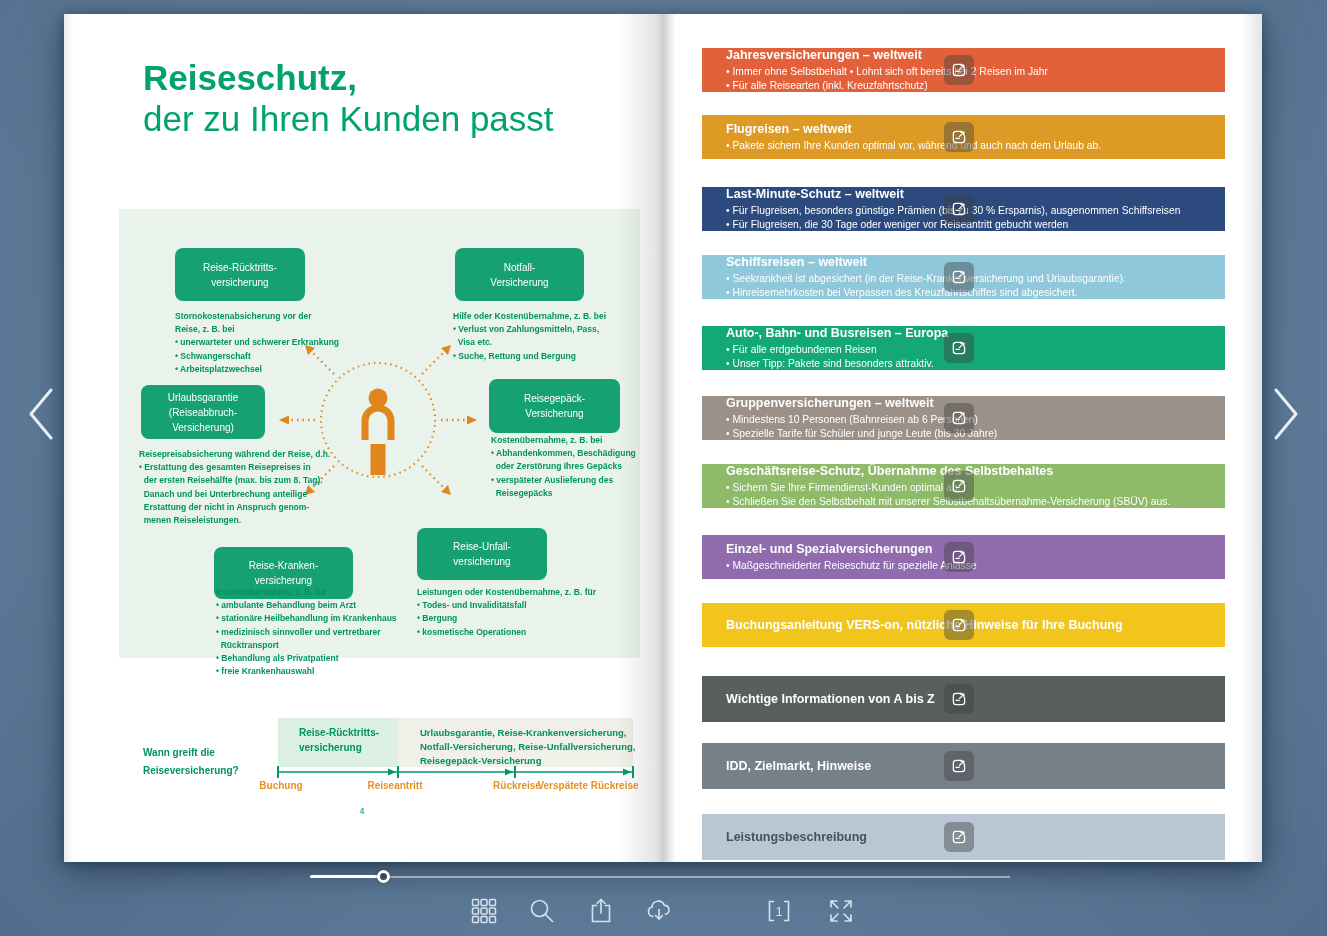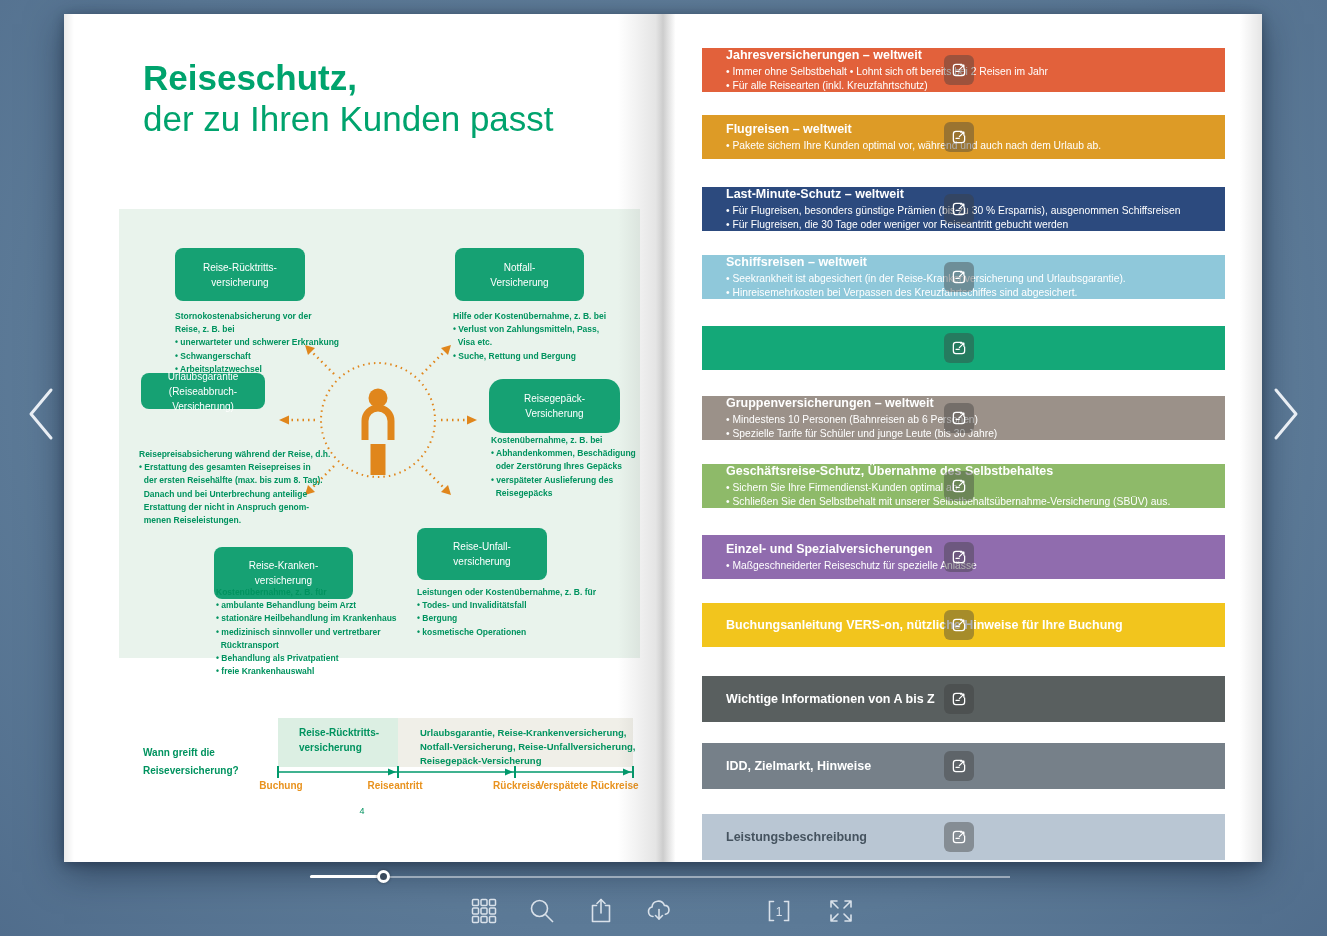--- a/index.html
+++ b/index.html
@@ -108,31 +108,31 @@
 • Schwangerschaft
 • Arbeitsplatzwechsel</div>
 
         <div class="gbox" style="left:336px;top:39px;width:129px;height:53px;">Notfall-
 Versicherung</div>
         <div class="gdesc" style="left:334px;top:101px;width:180px;">Hilfe oder Kostenübernahme, z. B. bei
 • Verlust von Zahlungsmitteln, Pass,
   Visa etc.
 • Suche, Rettung und Bergung</div>
 
-        <div class="gbox" style="left:22px;top:164px;width:124px;height:36px;text-align:center;">Urlaubsgarantie
+        <div class="gbox" style="left:22px;top:176px;width:124px;height:54px;text-align:center;">Urlaubsgarantie
 (Reiseabbruch-
 Versicherung)</div>
         <div class="gdesc" style="left:20px;top:239px;width:200px;">Reisepreisabsicherung während der Reise, d.h.
 • Erstattung des gesamten Reisepreises in
   der ersten Reisehälfte (max. bis zum 8. Tag).
   Danach und bei Unterbrechung anteilige
   Erstattung der nicht in Anspruch genom-
   menen Reiseleistungen.</div>
 
-        <div class="gbox" style="left:370px;top:170px;width:131px;height:54px;border-radius:14px;">Reisegepäck-
+        <div class="gbox" style="left:370px;top:170px;width:131px;height:54px;">Reisegepäck-
 Versicherung</div>
         <div class="gdesc" style="left:372px;top:225px;width:160px;">Kostenübernahme, z. B. bei
 • Abhandenkommen, Beschädigung
   oder Zerstörung Ihres Gepäcks
 • verspäteter Auslieferung des
   Reisegepäcks</div>
 
         <div class="gbox" style="left:95px;top:338px;width:139px;height:52px;">Reise-Kranken-
 versicherung</div>
         <div class="gdesc" style="left:97px;top:377px;width:200px;">Kostenübernahme, z. B. für
@@ -226,20 +226,25 @@
             <div class="bar-lines">• Seekrankheit ist abgesichert (in der Reise-Krankenversicherung und Urlaubsgarantie).
 • Hinreisemehrkosten bei Verpassen des Kreuzfahrtschiffes sind abgesichert.</div>
           </div>
         <button class="bar-icon-btn">
             <svg width="18" height="18">
               <use href="#icn-note"></use>
             </svg>
           </button>
       </div>
       <div class="bar" style="top: 312px; height: 44px; background-color: rgb(20, 168, 120); color: rgb(255, 255, 255);">
+        <div class="bar-text">
+            <div class="bar-title">Auto-, Bahn- und Busreisen – Europa</div>
+            <div class="bar-lines">• Für alle erdgebundenen Reisen
+• Unser Tipp: Pakete sind besonders attraktiv.</div>
+          </div>
         <button class="bar-icon-btn">
             <svg width="18" height="18">
               <use href="#icn-note"></use>
             </svg>
           </button>
       </div>
       <div class="bar" style="top: 382px; height: 44px; background-color: rgb(155, 145, 137); color: rgb(255, 255, 255);">
         <div class="bar-text">
             <div class="bar-title">Gruppenversicherungen – weltweit</div>
             <div class="bar-lines">• Mindestens 10 Personen (Bahnreisen ab 6 Personen)

